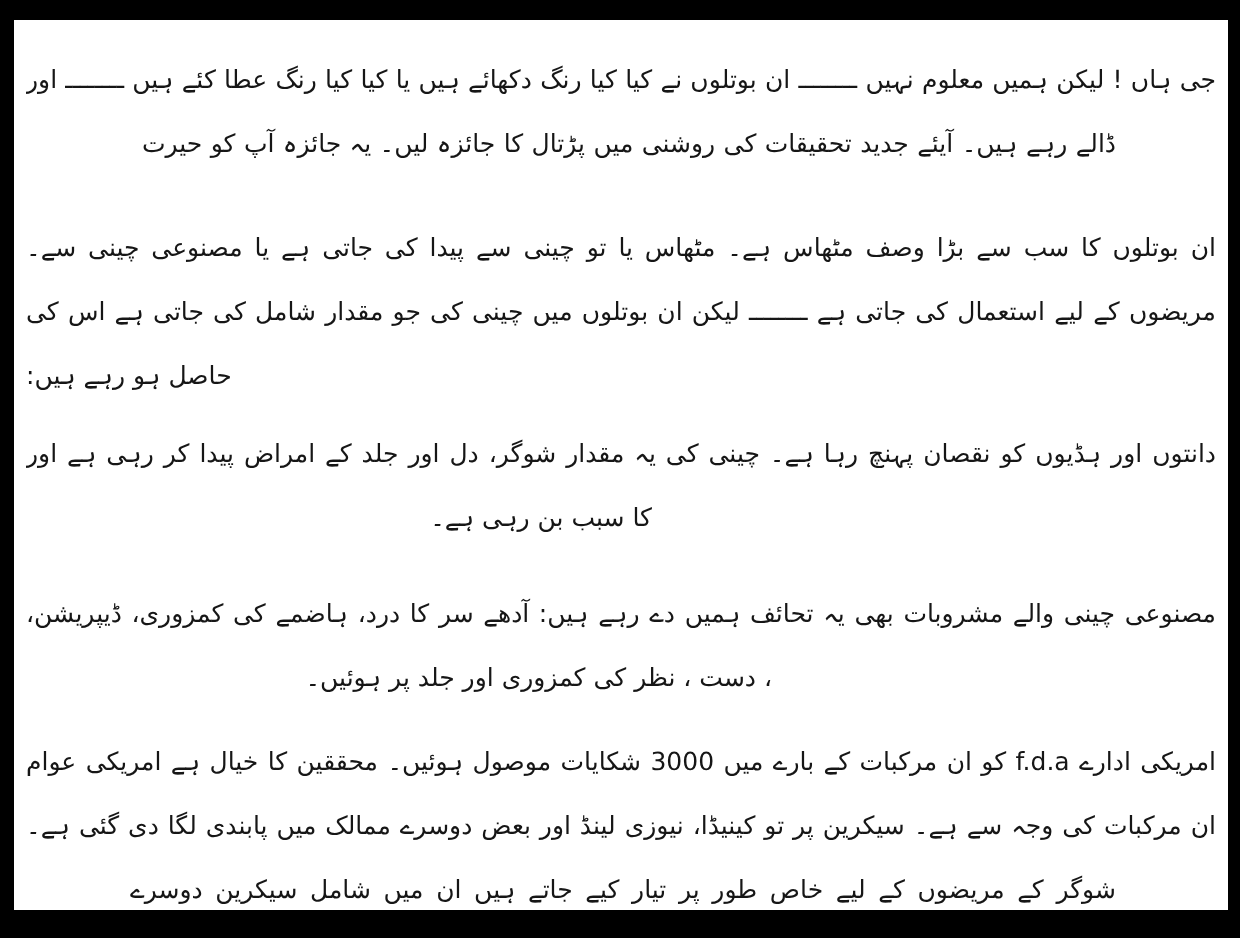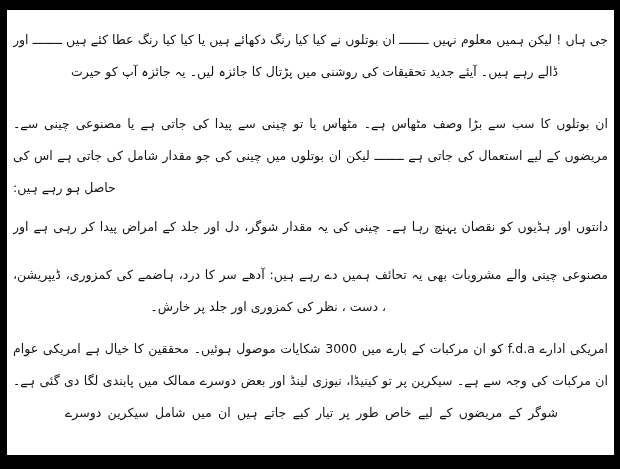--- a/index.html
+++ b/index.html
@@ -66,25 +66,26 @@
     </div>
 
     <div class="para para-2">
       <div class="line full">ان بوتلوں کا سب سے بڑا وصف مٹھاس ہے۔ مٹھاس یا تو چینی سے پیدا کی جاتی ہے یا مصنوعی چینی سے۔ مصنوعی چینی (سیکرین) شوگر کے</div>
       <div class="line full">مریضوں کے لیے استعمال کی جاتی ہے ــــــــ لیکن ان بوتلوں میں چینی کی جو مقدار شامل کی جاتی ہے اس کی وجہ سے درج ذیل نتائج</div>
       <div class="line p2l3">حاصل ہو رہے ہیں:</div>
     </div>
 
     <div class="para para-3">
       <div class="line full">دانتوں اور ہڈیوں کو نقصان پہنچ رہا ہے۔ چینی کی یہ مقدار شوگر، دل اور جلد کے امراض پیدا کر رہی ہے اور سب سے بڑھ کر یہ موٹاپے</div>
+      <div class="line p3l2">کا سبب بن رہی ہے۔</div>
     </div>
 
     <div class="para para-4">
       <div class="line full">مصنوعی چینی والے مشروبات بھی یہ تحائف ہمیں دے رہے ہیں: آدھے سر کا درد، ہاضمے کی کمزوری، ڈیپریشن، چڑچڑاپن، مرگی، تھکن</div>
-      <div class="line p4l2">، دست ، نظر کی کمزوری اور جلد پر خارش۔</div>
+      <div class="line p4l2">، دست ، نظر کی کمزوری اور جلد پر ہوئیں۔</div>
     </div>
 
     <div class="para para-5">
       <div class="line full">امریکی ادارے f.d.a کو ان مرکبات کے بارے میں 3000 شکایات موصول ہوئیں۔ محققین کا خیال ہے امریکی عوام میں کینسر کی فراوانی</div>
       <div class="line full">ان مرکبات کی وجہ سے ہے۔ سیکرین پر تو کینیڈا، نیوزی لینڈ اور بعض دوسرے ممالک میں پابندی لگا دی گئی ہے۔ اس لیے یہ مشروبات جو</div>
       <div class="line p5l3">شوگر کے مریضوں کے لیے خاص طور پر تیار کیے جاتے ہیں ان میں شامل سیکرین دوسرے امراض پیدا کر رہی ہے۔</div>
     </div>
 
   </div>
 </div>

